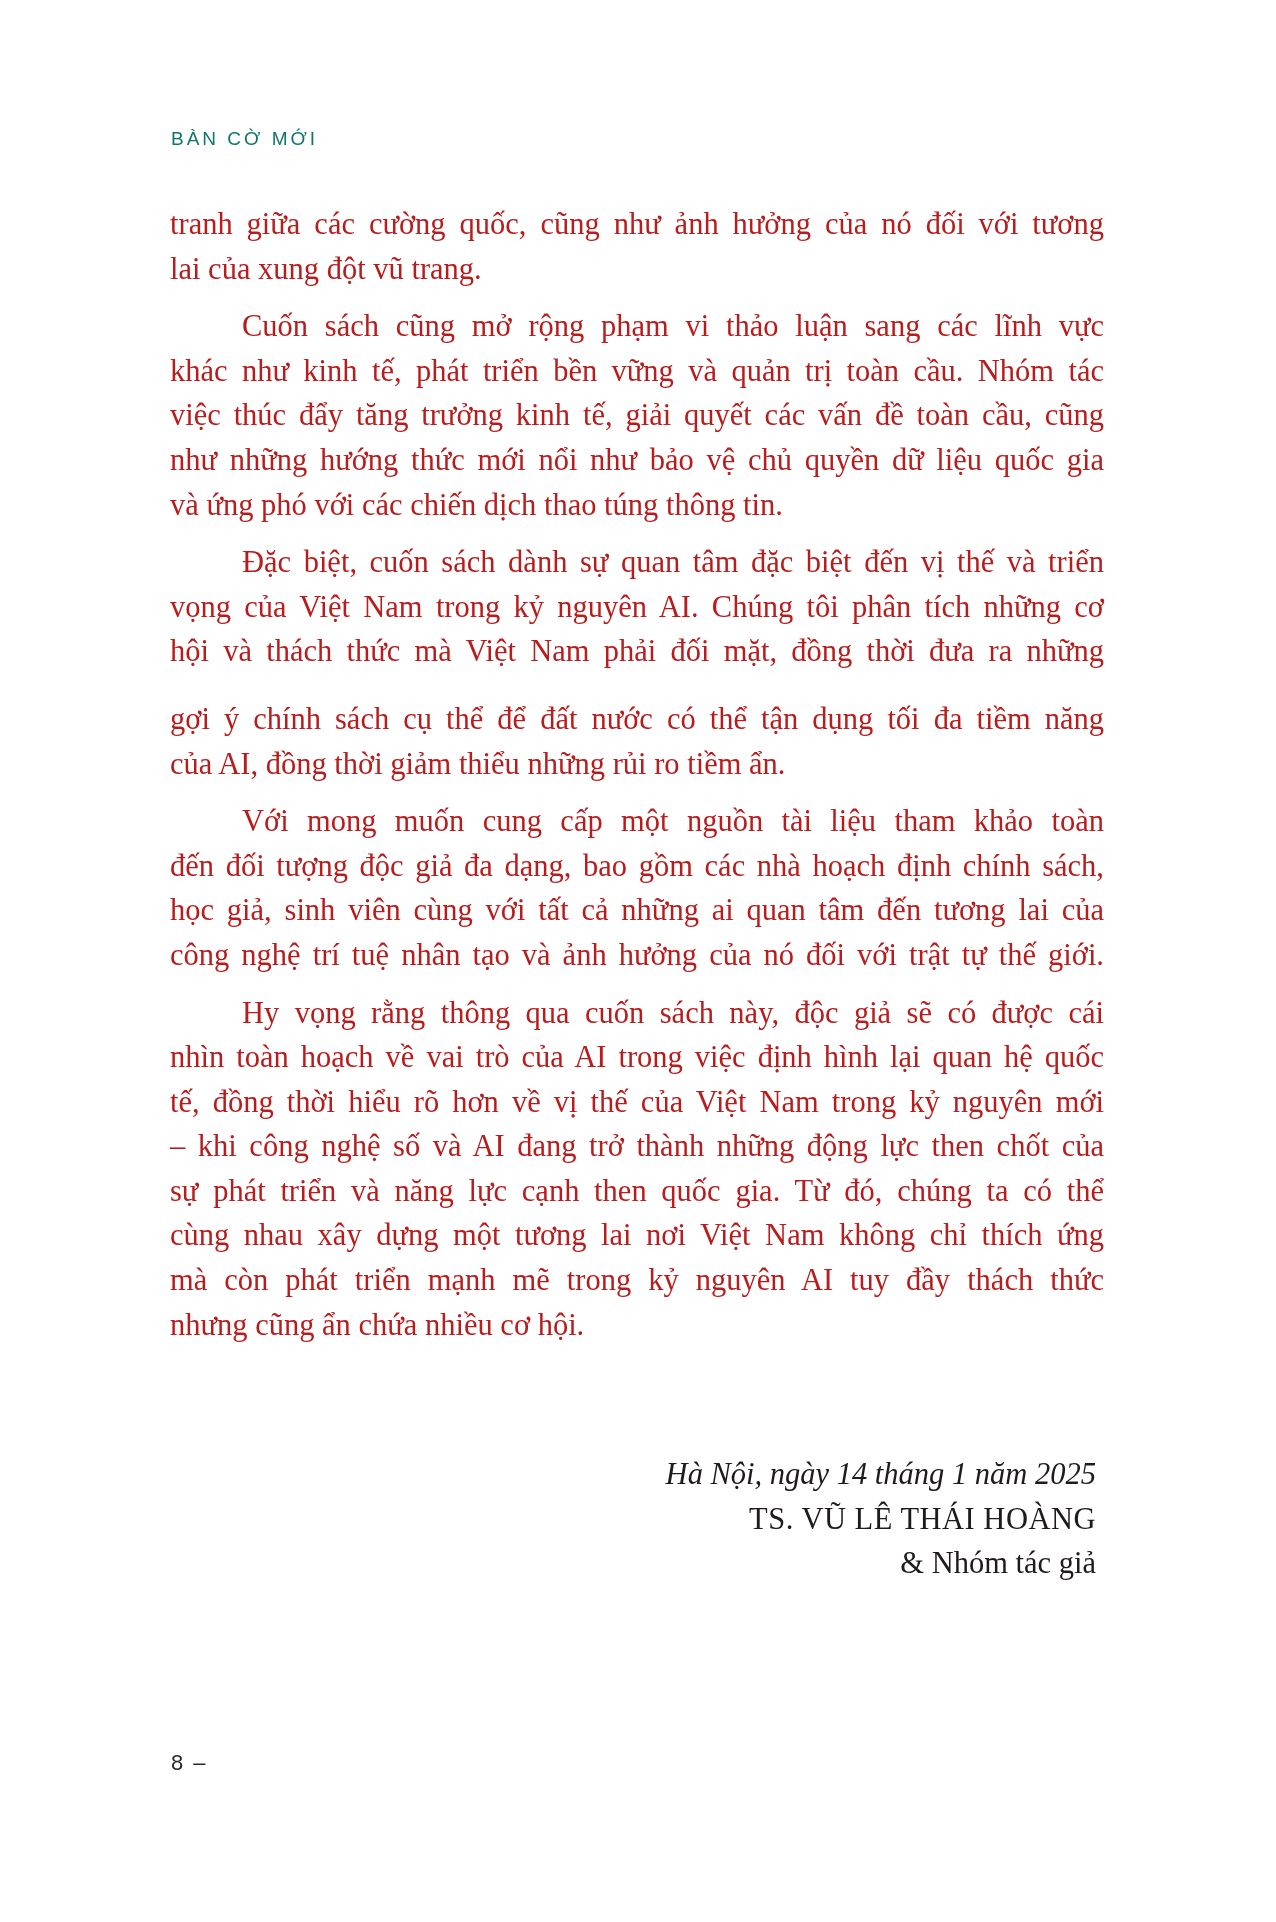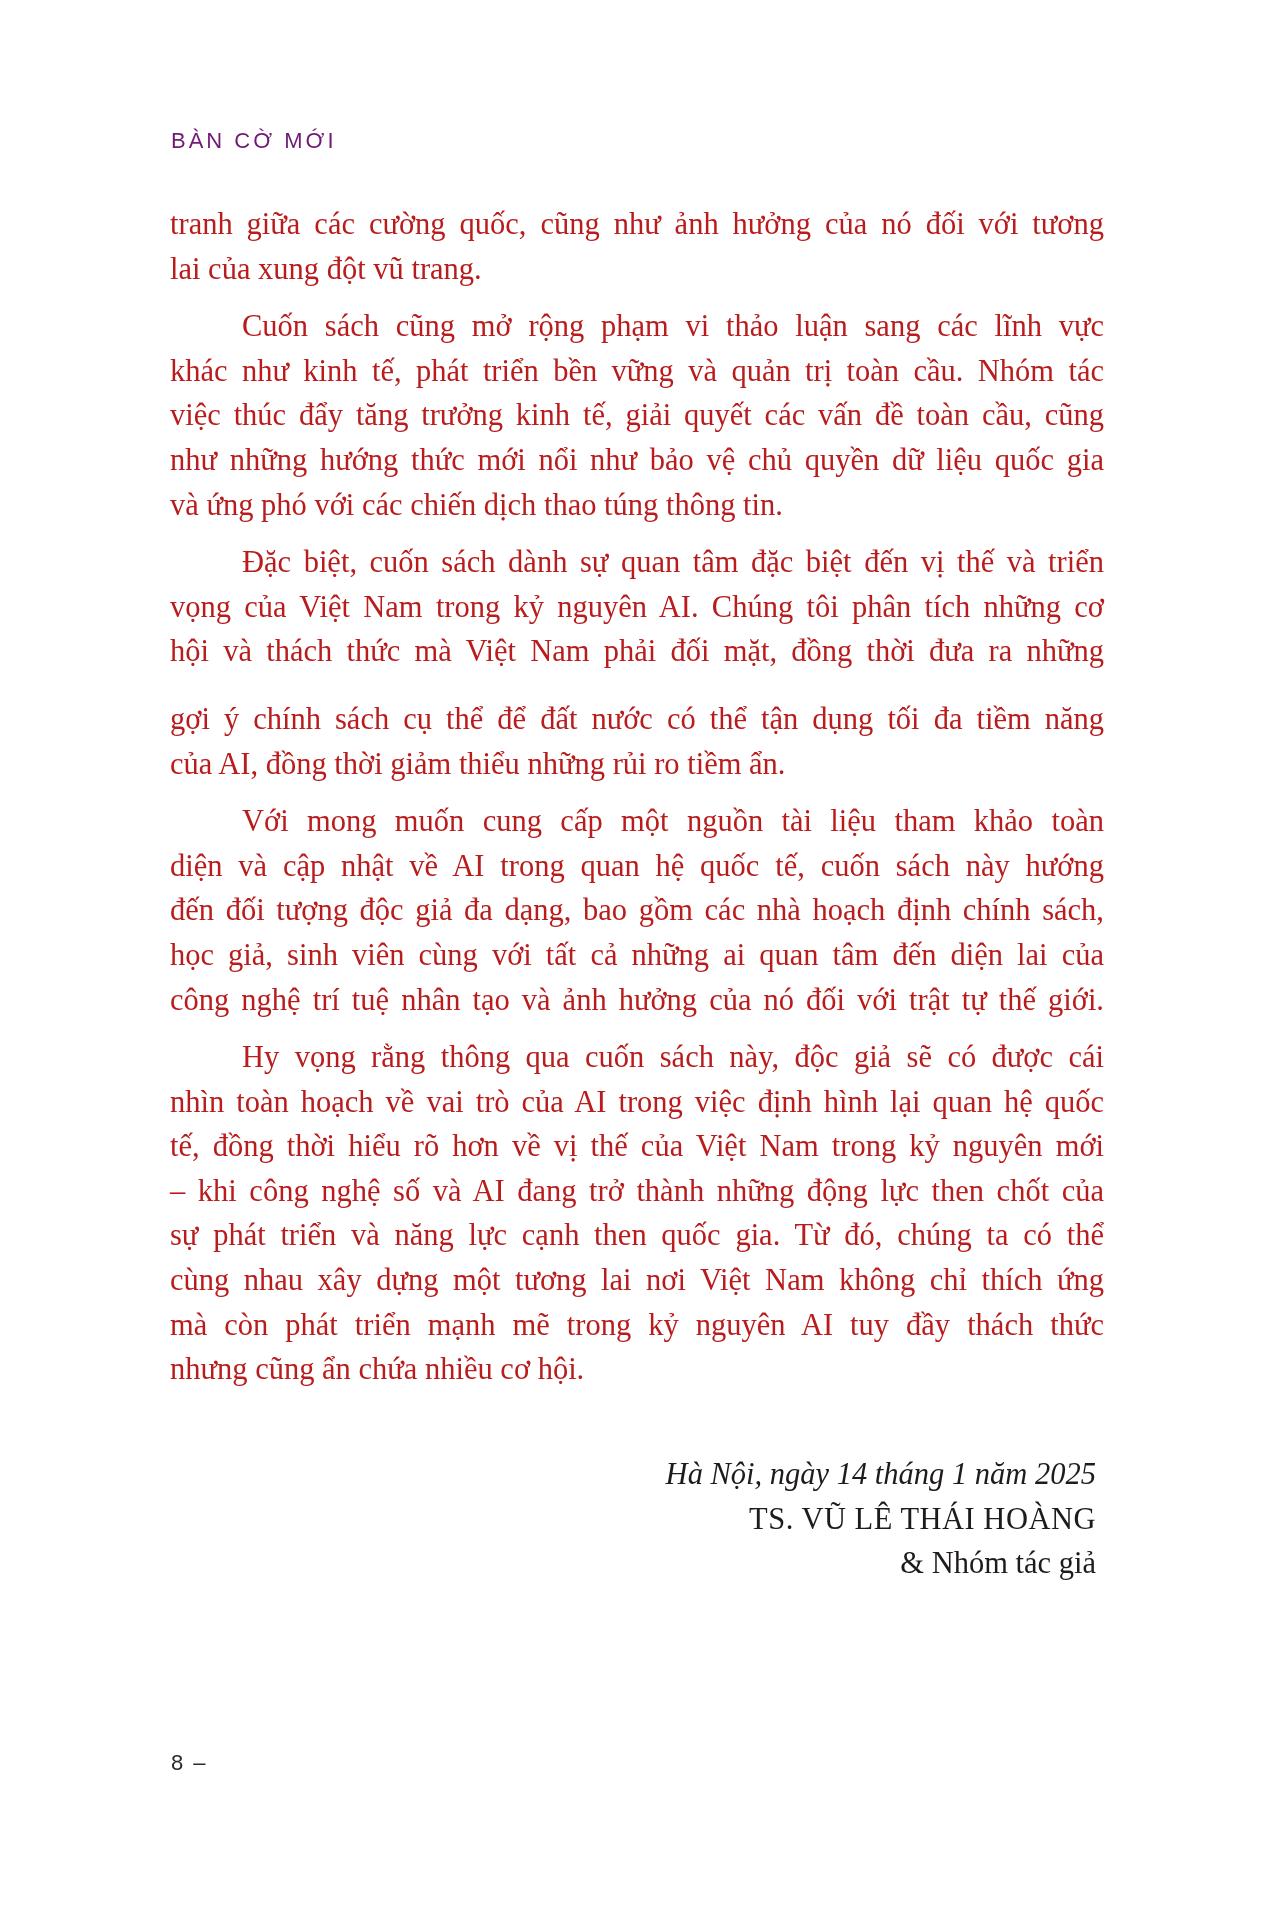--- a/index.html
+++ b/index.html
@@ -12,23 +12,23 @@
       height: 1922px;
       position: relative;
       overflow: hidden;
       color: #231f20;
     }
     .running-header {
       position: absolute;
       left: 171px;
       top: 128px;
       font-family: "Liberation Sans", "DejaVu Sans", sans-serif;
-      font-size: 22px;
+      font-size: 19px;
       letter-spacing: 3px;
-      color: #701a75;
+      color: #0f766e;
       font-weight: normal;
     }
     .text-block {
       position: absolute;
       left: 170px;
       top: 202px;
       width: 934px;
       font-family: "Liberation Serif", "DejaVu Serif", serif;
       font-size: 30.5px;
       line-height: 44.6px;
@@ -107,23 +107,22 @@
   </p>
   <p class="para indent">
     <span class="line" style="white-space: normal; text-align-last: justify;">Đặc biệt, cuốn sách dành sự quan tâm đặc biệt đến vị thế và triển</span>
     <span class="line" style="white-space: normal; text-align-last: justify;">vọng của Việt Nam trong kỷ nguyên AI. Chúng tôi phân tích những cơ</span>
     <span class="line" style="white-space: normal; text-align-last: justify;">hội và thách thức mà Việt Nam phải đối mặt, đồng thời đưa ra những</span>
     <span class="line" style="white-space: normal; text-align-last: justify; margin-top: 23px;">gợi ý chính sách cụ thể để đất nước có thể tận dụng tối đa tiềm năng</span>
     <span class="line last">của AI, đồng thời giảm thiểu những rủi ro tiềm ẩn.</span>
   </p>
   <p class="para indent">
     <span class="line" style="white-space: normal; text-align-last: justify;">Với mong muốn cung cấp một nguồn tài liệu tham khảo toàn</span>
-    <span class="line" style="white-space: normal; text-align-last: justify;">diện và cập nhật về AI trong quan hệ quốc tế, cuốn sách này hướng</span>
     <span class="line" style="white-space: normal; text-align-last: justify;">đến đối tượng độc giả đa dạng, bao gồm các nhà hoạch định chính sách,</span>
-    <span class="line" style="white-space: normal; text-align-last: justify;">học giả, sinh viên cùng với tất cả những ai quan tâm đến diện lai của</span>
+    <span class="line" style="white-space: normal; text-align-last: justify;">học giả, sinh viên cùng với tất cả những ai quan tâm đến tương lai của</span>
     <span class="line" style="white-space: normal; text-align-last: justify;">công nghệ trí tuệ nhân tạo và ảnh hưởng của nó đối với trật tự thế giới.</span>
   </p>
   <p class="para indent">
     <span class="line" style="white-space: normal; text-align-last: justify;">Hy vọng rằng thông qua cuốn sách này, độc giả sẽ có được cái</span>
     <span class="line" style="white-space: normal; text-align-last: justify;">nhìn toàn hoạch về vai trò của AI trong việc định hình lại quan hệ quốc</span>
     <span class="line" style="white-space: normal; text-align-last: justify;">tế, đồng thời hiểu rõ hơn về vị thế của Việt Nam trong kỷ nguyên mới</span>
     <span class="line" style="white-space: normal; text-align-last: justify;">– khi công nghệ số và AI đang trở thành những động lực then chốt của</span>
     <span class="line" style="white-space: normal; text-align-last: justify;">sự phát triển và năng lực cạnh then quốc gia. Từ đó, chúng ta có thể</span>
     <span class="line" style="white-space: normal; text-align-last: justify;">cùng nhau xây dựng một tương lai nơi Việt Nam không chỉ thích ứng</span>
     <span class="line" style="white-space: normal; text-align-last: justify;">mà còn phát triển mạnh mẽ trong kỷ nguyên AI tuy đầy thách thức</span>

